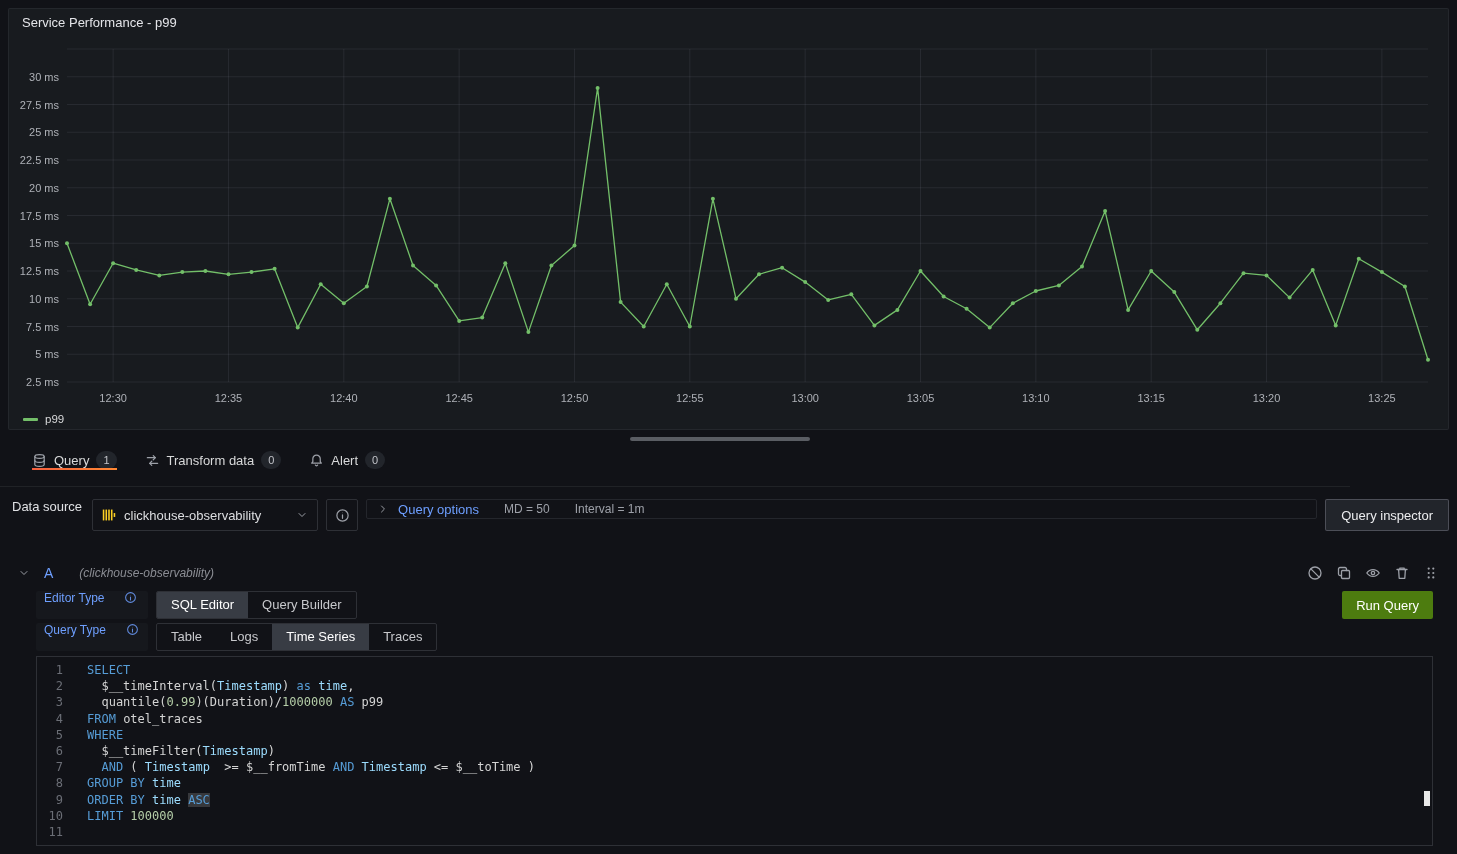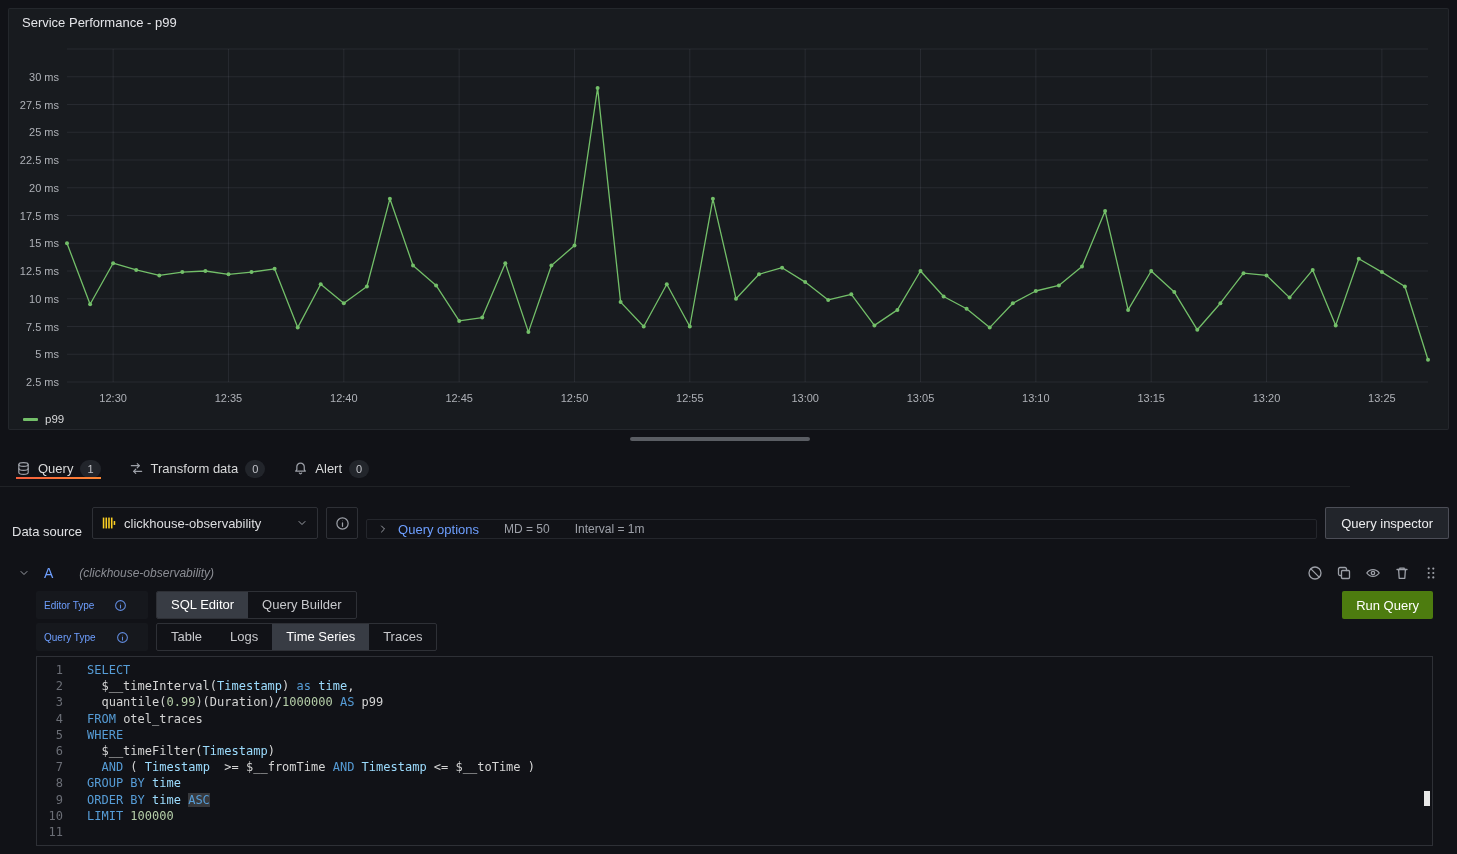--- a/index.html
+++ b/index.html
@@ -15,29 +15,29 @@
   .panel-title{height:28px;line-height:28px;padding-left:13px;font-size:13px;font-weight:500;color:#e4e5e9;}
   .chart{position:absolute;left:8px;top:30px;width:1425px;height:375px;}
   .legend{position:absolute;left:14px;bottom:4px;display:flex;align-items:center;gap:7px;
           font-size:11.5px;color:#d8d9da;}
   .legend-swatch{width:15px;height:3px;background:#73bf69;border-radius:1px;}
 
   
   .hscroll{position:absolute;left:630px;top:437px;width:180px;height:4px;background:#5a5d63;border-radius:2px;}
 
   
-  .tabs{position:absolute;left:0;top:451px;width:1350px;height:36px;display:flex;align-items:center;
-        gap:28px;padding-left:16px;border-bottom:1px solid #202226;box-sizing:border-box;}
+  .tabs{position:absolute;left:0;top:451px;width:1350px;height:36px;display:flex;align-items:flex-start;
+        gap:28px;padding-left:32px;border-bottom:1px solid #202226;box-sizing:border-box;}
   .tab{display:flex;align-items:center;gap:7px;position:relative;color:#d8d9da;cursor:pointer;}
   .tab .badge{background:#22252b;color:#c2c3c9;font-size:11px;line-height:16px;border-radius:9px;padding:1px 7px;}
   .tab.active::after{content:"";position:absolute;left:0;right:0;bottom:-1px;height:2px;
         background:linear-gradient(90deg,#f55f3e,#ff8833);}
 
   
-  .ds-row{position:absolute;left:8px;top:499px;width:1441px;height:32px;display:flex;align-items:flex-end;box-sizing:border-box;margin-top:8px;}
+  .ds-row{position:absolute;left:8px;top:499px;width:1441px;height:32px;display:flex;align-items:flex-start;box-sizing:border-box;}
   .ds-label{font-weight:500;color:#e0e1e4;margin:0 10px 0 4px;white-space:nowrap;}
   .ds-picker{width:226px;height:32px;box-sizing:border-box;display:flex;align-items:center;gap:8px;
              padding:0 9px;background:#111217;border:1px solid #2e3036;border-radius:2px;cursor:pointer;}
   .ds-picker .val{flex:1;color:#dddee1;white-space:nowrap;overflow:hidden;}
   .sq-btn{width:32px;height:32px;box-sizing:border-box;margin-left:8px;background:transparent;
           border:1px solid #2e3036;border-radius:2px;display:flex;align-items:center;justify-content:center;cursor:pointer;}
   .options-box{flex:1;height:20px;box-sizing:border-box;margin-left:8px;display:flex;align-items:center;
                gap:9px;padding:0 10px;border:1px solid #24262c;border-radius:2px;}
   .qo-link{color:#6e9fff;font-weight:500;cursor:pointer;}
   .qo-meta{color:#9da0a8;font-size:12px;margin-left:16px;}
@@ -49,22 +49,22 @@
   .query-header{position:absolute;left:8px;top:557px;width:1441px;height:32px;display:flex;align-items:center;
                 padding:0 10px;box-sizing:border-box;}
   .ref-id{color:#6e9fff;font-size:14px;font-weight:500;margin-left:14px;cursor:pointer;}
   .ds-hint{color:#8b8d94;font-style:italic;font-size:12px;margin-left:26px;}
   .qh-icons{margin-left:auto;display:flex;align-items:center;gap:13px;}
   .icon-btn{background:none;border:none;padding:0;cursor:pointer;color:#9da0a8;display:flex;}
 
   
   .editor-row{position:absolute;left:36px;display:flex;align-items:center;}
   .row1{top:591px;} .row2{top:623px;}
-  .field-label{width:112px;height:28px;box-sizing:border-box;display:flex;align-items:center;gap:20px;
-               padding:0 8px;margin-right:8px;background:#16181d;border-radius:2px;color:#6e9fff;font-size:10px;}
+  .field-label{width:112px;height:28px;box-sizing:border-box;display:flex;align-items:flex-start;gap:20px;
+               padding:0 8px;margin-right:8px;background:#16181d;border-radius:2px;color:#6e9fff;font-size:12px;}
   .field-label .ic{color:#6e9fff;opacity:.85;}
   .radio-group{display:flex;height:28px;box-sizing:border-box;border:1px solid #2e3036;border-radius:2px;
                background:#111217;overflow:hidden;}
   .radio{padding:0 14px;line-height:26px;font-size:13px;color:#c7c8cc;cursor:pointer;white-space:nowrap;}
   .radio.active{background:#383c44;color:#ffffff;font-weight:500;}
   .run-btn{position:absolute;right:24px;top:591px;height:28px;padding:0 14px;background:#4d7c0f;color:#fff;
            border:none;border-radius:2px;font-size:13px;font-weight:500;font-family:inherit;cursor:pointer;}
 
   
   .sql-editor{position:absolute;left:36px;top:656px;width:1397px;height:190px;box-sizing:border-box;

